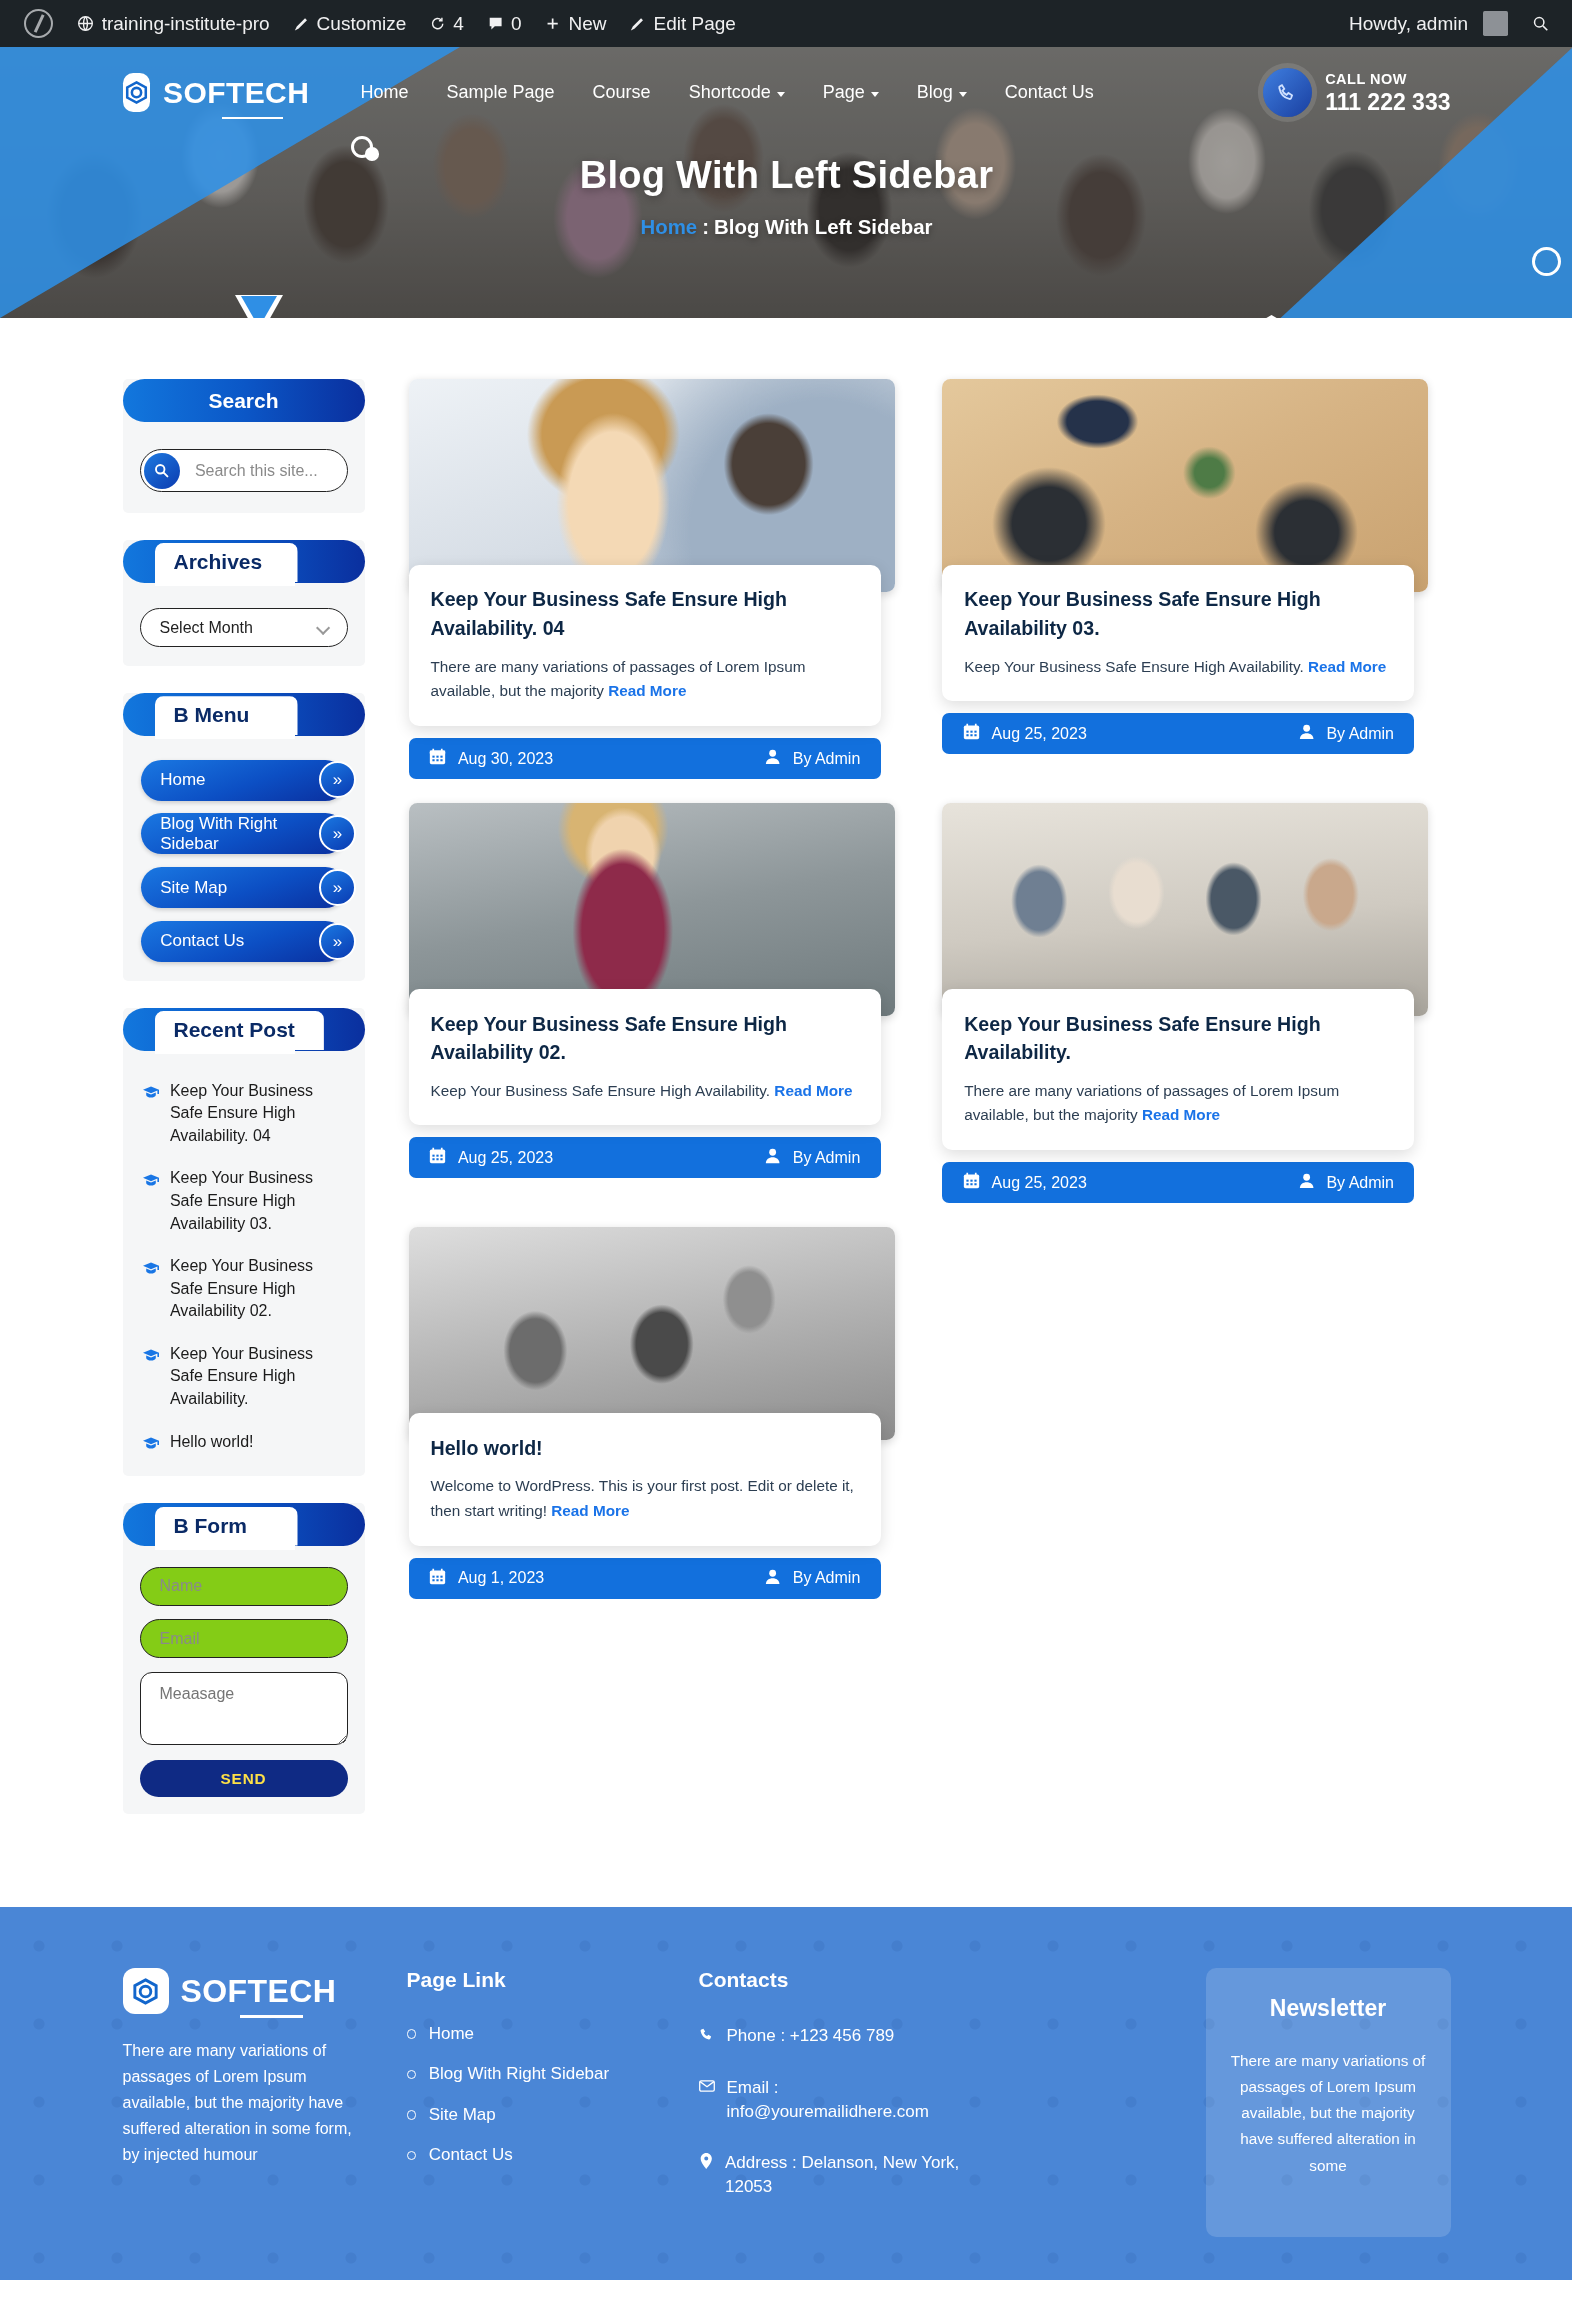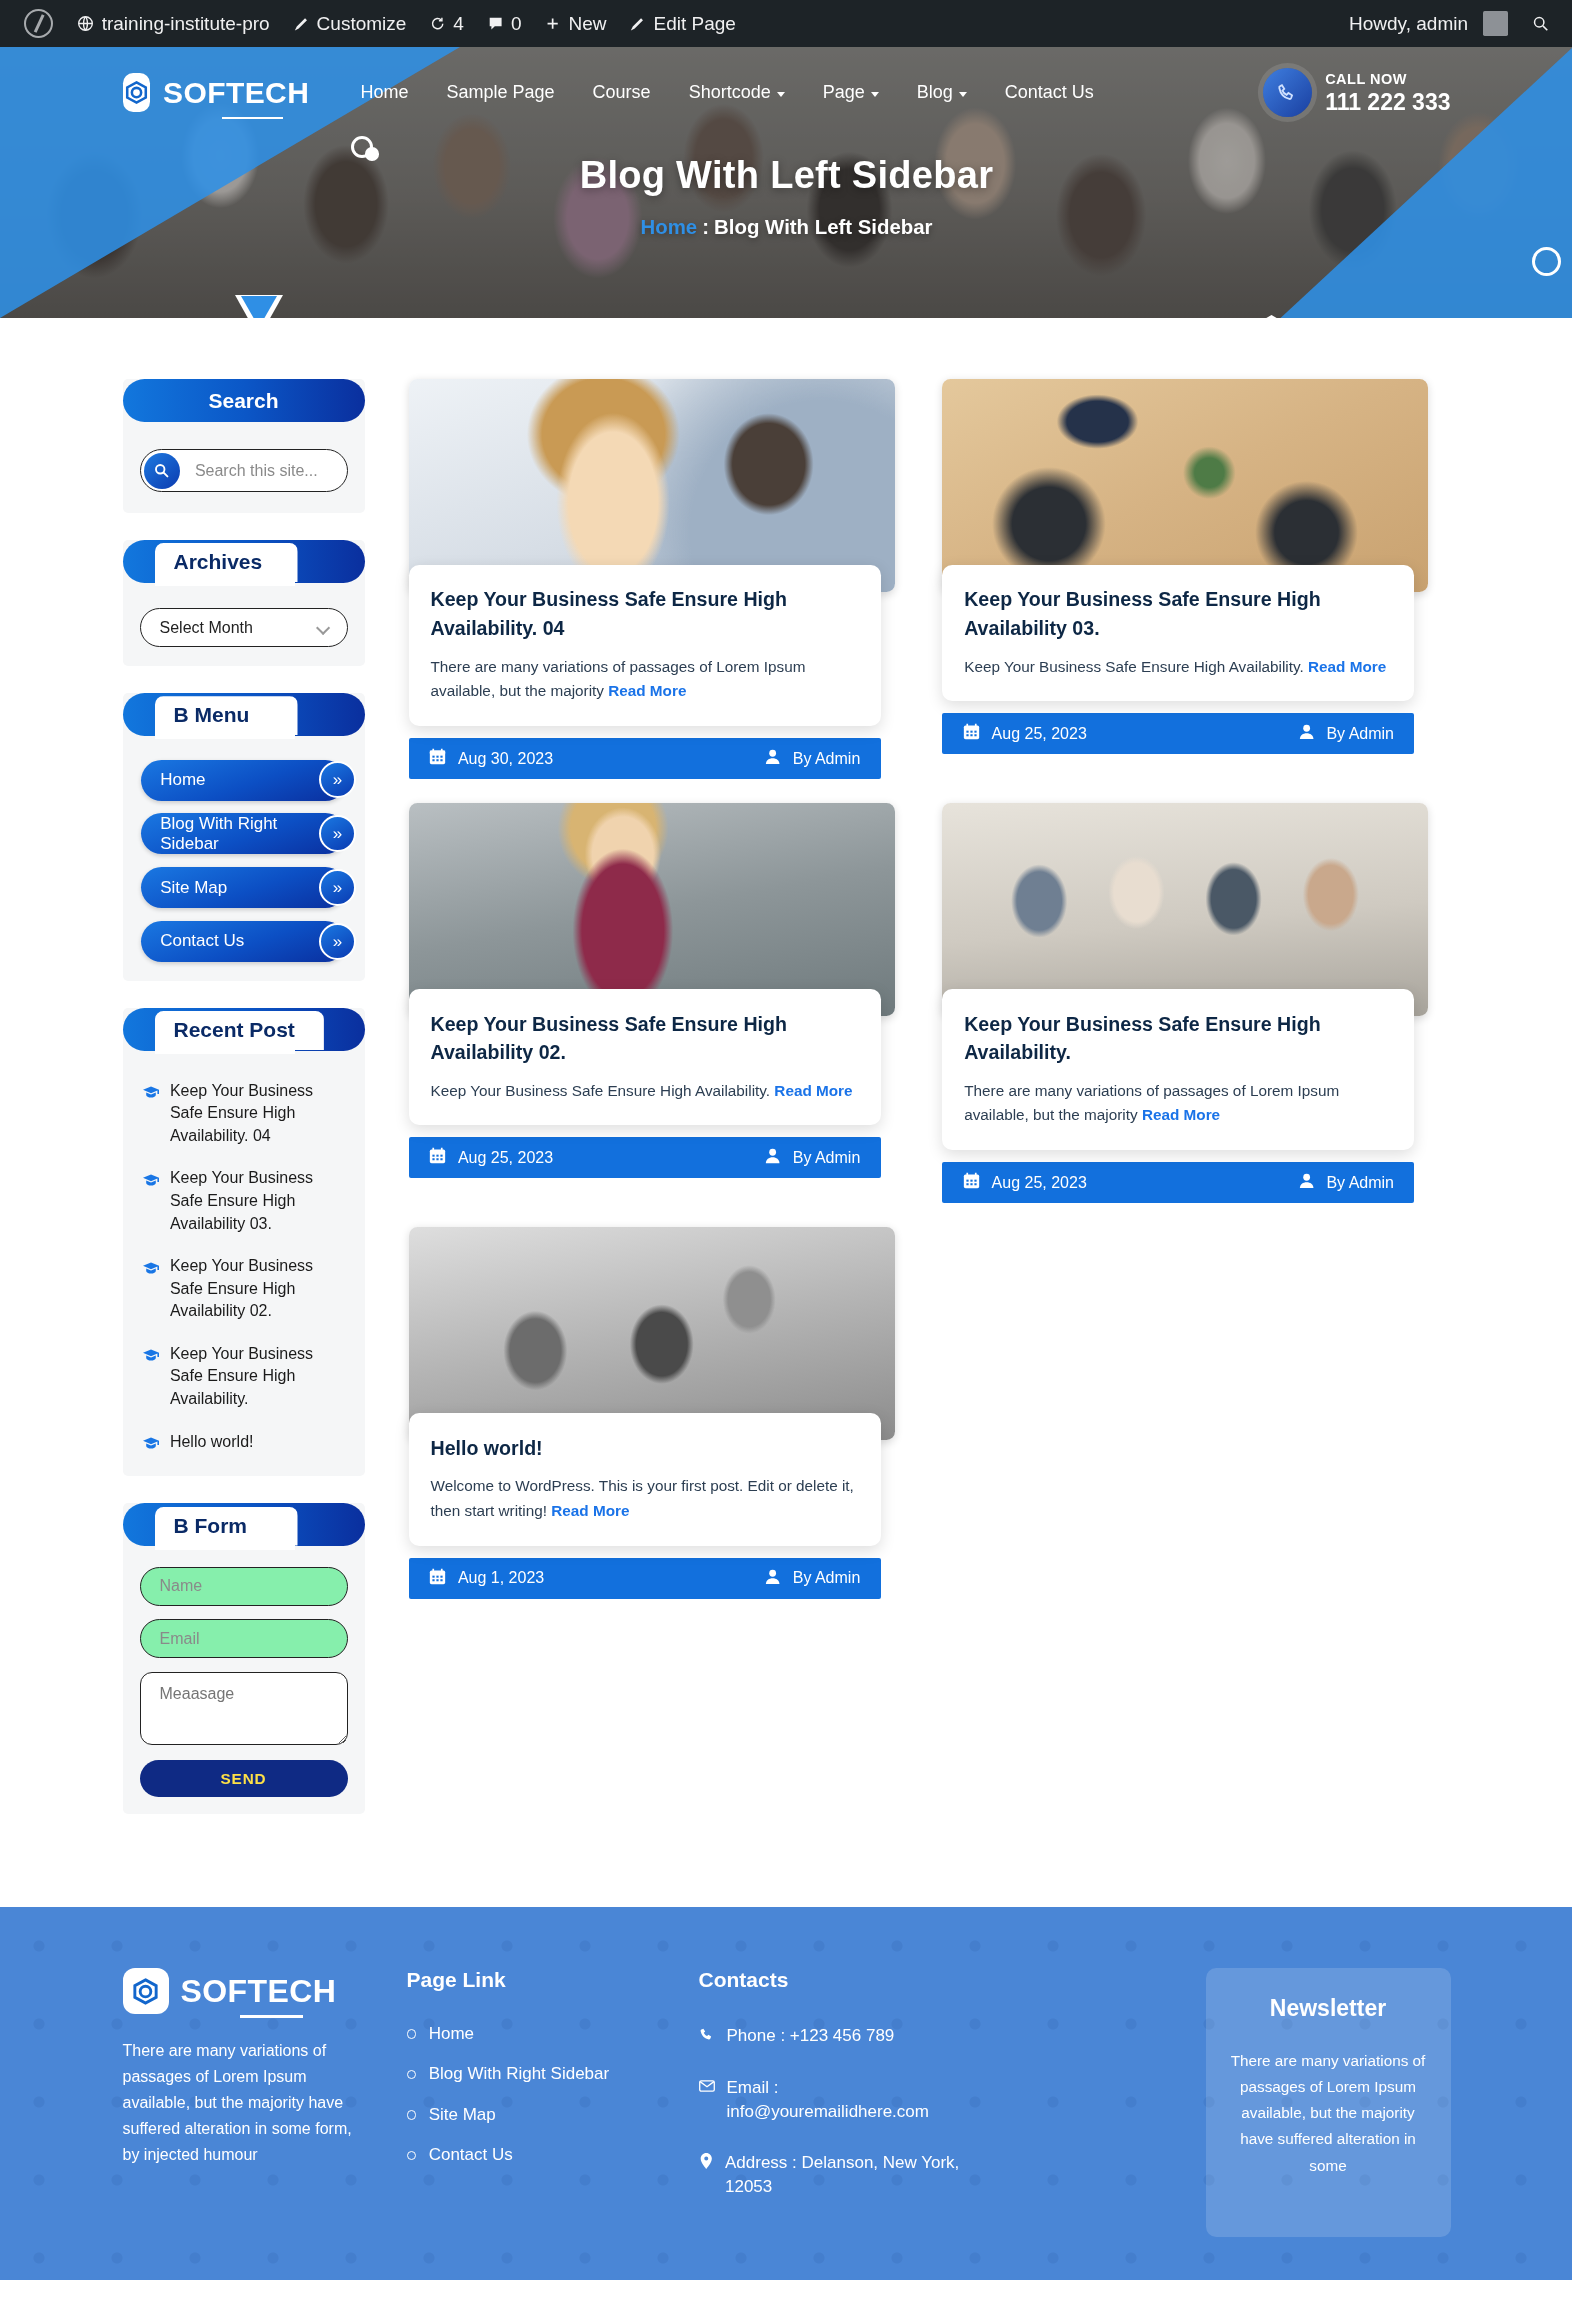--- a/index.html
+++ b/index.html
@@ -111,37 +111,37 @@
     box-shadow:0 1.7px 4.3px rgba(0,0,0,.18)}
   .bmenu-arrow{position:absolute;right:-10.2px;top:1.7px;width:37px;height:37px;border-radius:50%;
     background:linear-gradient(150deg,#1a78e2,#0a3bb2);border:2.6px solid #fff;display:flex;align-items:center;
     justify-content:center;color:#fff;font-size:17px;line-height:1}
 
   .rp-list{display:flex;flex-direction:column;gap:19.6px;padding:8.5px 3.4px 3.4px}
   .rp-item{display:flex;gap:11px;font-size:16px;color:#1b1b1b;line-height:1.42;cursor:pointer;align-items:flex-start}
   .rp-item .cap{flex:none;margin-top:2.6px}
 
   .f-inp{width:100%;height:39px;border:1.3px solid #222;border-radius:20.4px;padding:0 19px;font-size:16px;
-    color:#222;outline:none;background:#86efac;font-family:"Liberation Sans",sans-serif;margin-bottom:13.6px}
+    color:#222;outline:none;background:#84cc16;font-family:"Liberation Sans",sans-serif;margin-bottom:13.6px}
   .f-inp::placeholder,.search-inp::placeholder{color:#8a8a8a}
   .f-ta{width:100%;height:73px;border:1.3px solid #222;border-radius:12px;padding:12px 19px;font-size:16px;
     color:#222;outline:none;background:#fff;font-family:"Liberation Sans",sans-serif;resize:vertical;margin-bottom:15.3px;display:block}
   .f-send{width:100%;height:37px;border:none;border-radius:20.4px;background:#0f2a84;color:#fde047;font-size:15.3px;
     font-weight:bold;letter-spacing:0.9px;cursor:pointer;font-family:"Liberation Sans",sans-serif}
 
   
   .card{width:calc(50% - 12.8px);display:flex;flex-direction:column;}
   .card-img{height:213px;border-radius:8.5px;background-size:cover;background-position:center;margin-right:22px;
     box-shadow:0 2.6px 8.5px rgba(0,0,0,.14)}
   .card-box{background:#fff;border-radius:10.2px;box-shadow:0 4.3px 15.3px rgba(0,0,0,.13);
     margin:-27px 36px 0 0;padding:20.4px 22px 22px;position:relative;z-index:2;}
   .card-title{font-size:19.6px;font-weight:bold;color:#0d2745;line-height:1.46;margin-bottom:12px}
   .card-ex{font-size:15.3px;color:#2c3e52;line-height:1.62}
   .card-ex a{color:#1a73e8;font-weight:bold;text-decoration:none}
-  .card-meta{margin-top:12px;height:41px;border-radius:2px;background:#1270dd;display:flex;align-items:center;
+  .card-meta{margin-top:12px;height:41px;border-radius:7px;background:#1270dd;display:flex;align-items:center;
     justify-content:space-between;padding:0 20.4px;color:#fff;font-size:16px;margin-right:36px}
   .meta-l,.meta-r{display:flex;align-items:center;gap:12px}
 
   
   .footer{background:#4a86d6;position:relative;overflow:hidden;padding:61px 0 43px}
   .footer::before{content:"";position:absolute;inset:0;opacity:.09;
     background-image:radial-gradient(circle,#0a2f6e 5.1px,transparent 6px);background-size:78px 78px;}
   .f-inner{position:relative;width:1328px;margin:0 auto;display:flex;gap:37px}
   .fc1{width:247px}.fc2{width:255px}.fc3{width:281px}.fc4{flex:1;display:flex;justify-content:flex-end}
   .f-brand{display:flex;align-items:center;gap:12px;margin-bottom:24px;position:relative}

